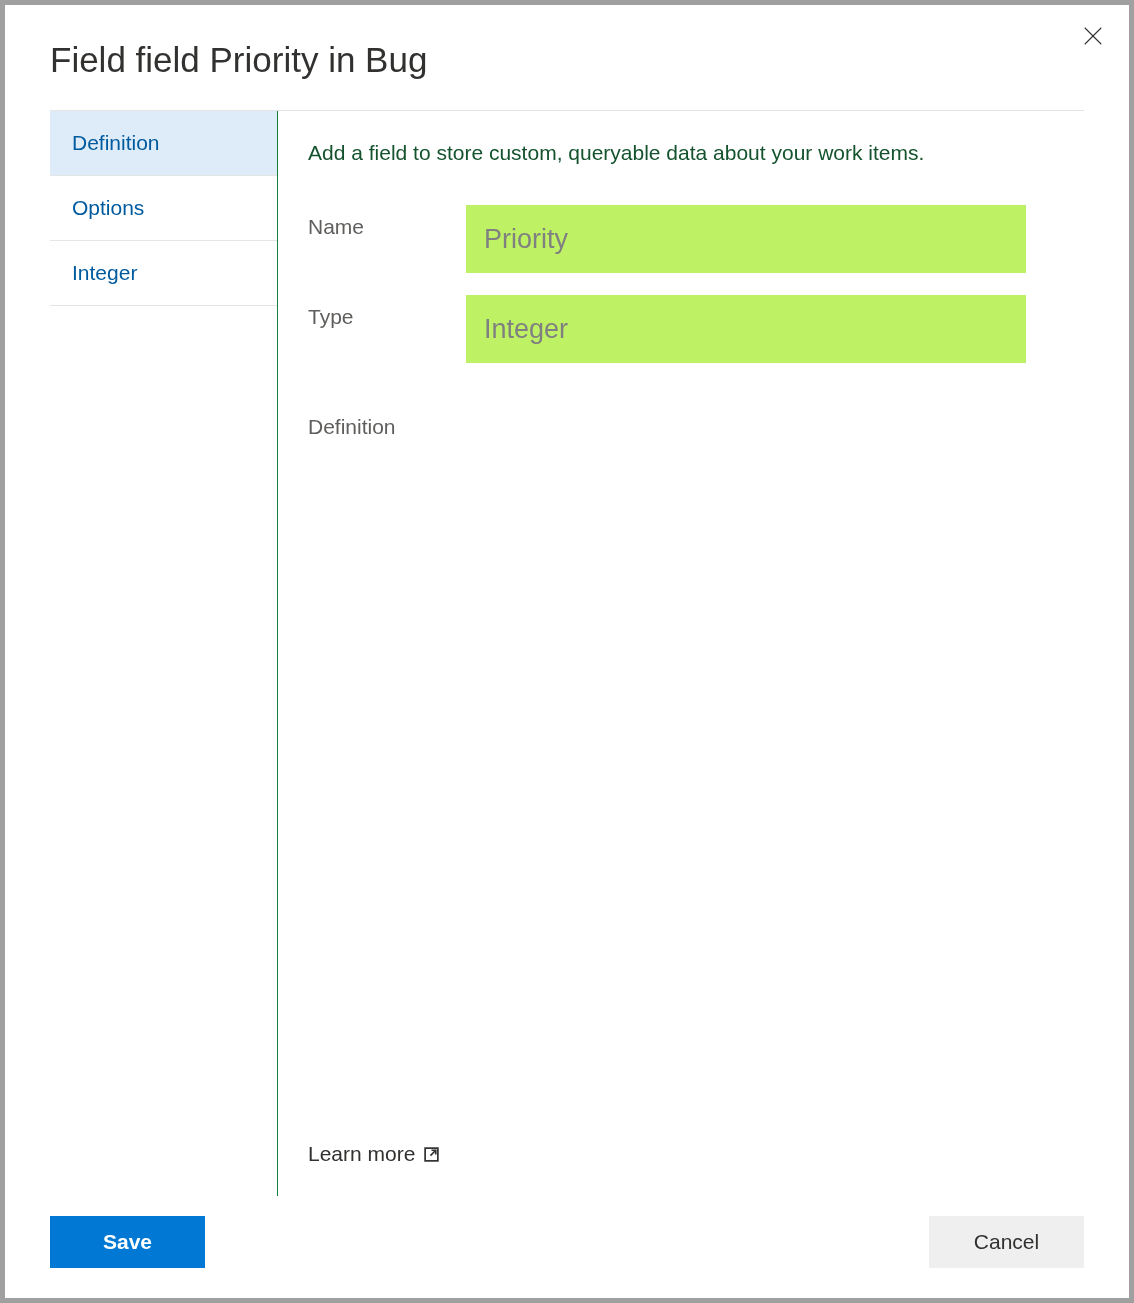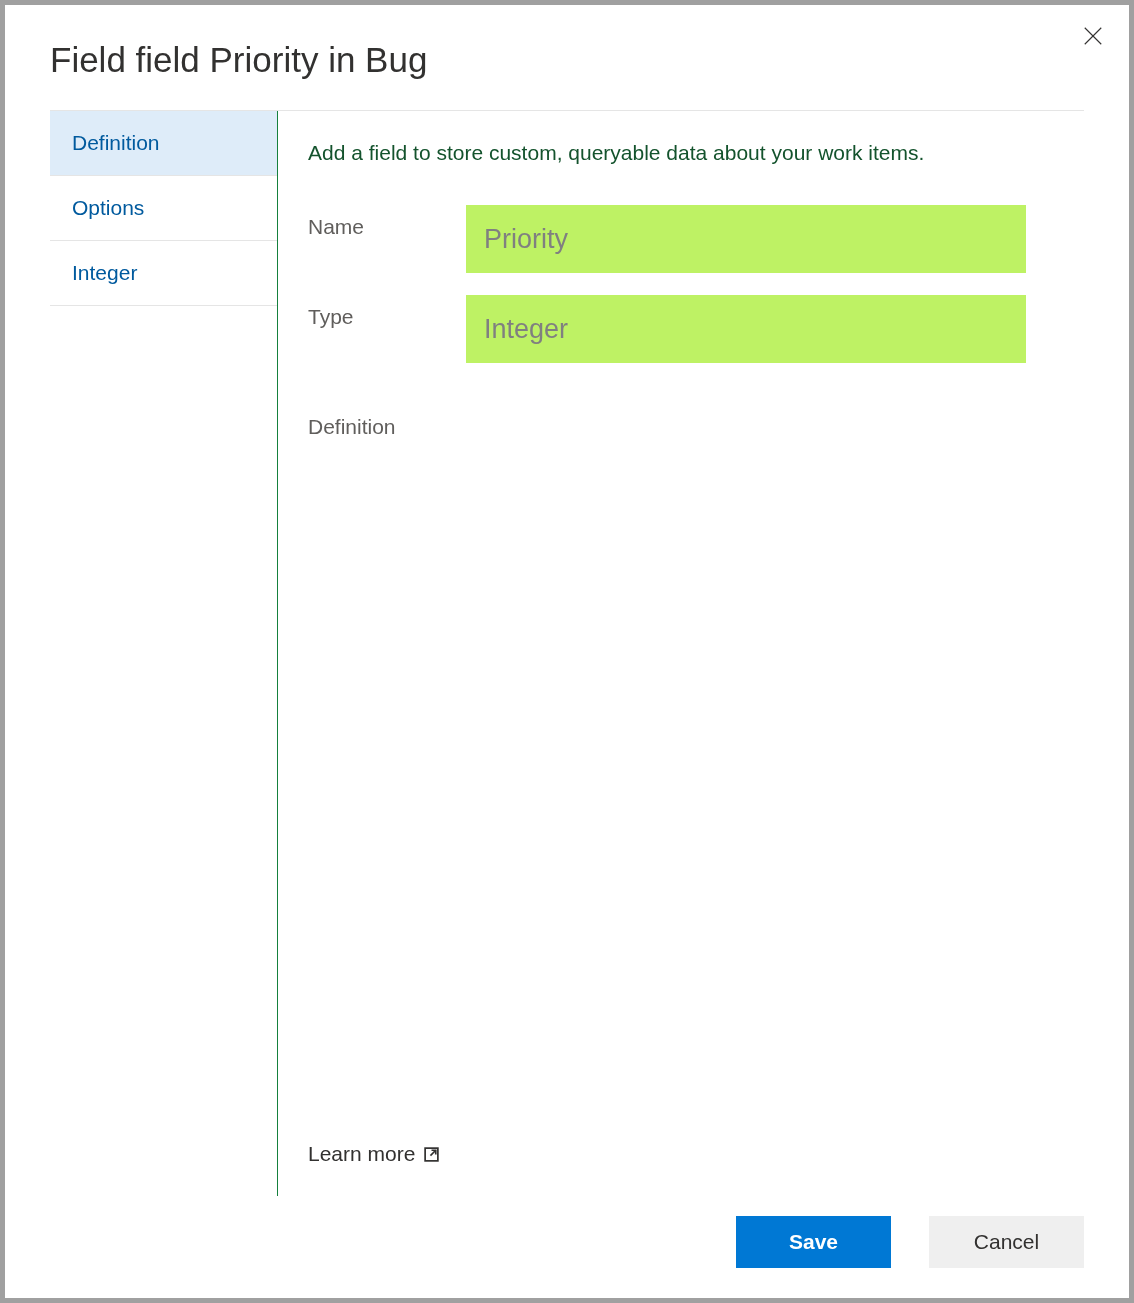--- a/index.html
+++ b/index.html
@@ -141,21 +141,21 @@
     }
     .learn-more svg {
       width: 17px;
       height: 17px;
       stroke: #323130;
       fill: none;
       stroke-width: 1.6;
     }
     .dialog-footer {
       display: flex;
-      justify-content: flex-end;
+      justify-content: space-between;
       gap: 32px;
       padding: 20px 45px 30px 45px;
     }
     .btn {
       padding: 14px 40px;
       font-size: 21px;
       border: none;
       cursor: pointer;
       font-family: inherit;
       min-width: 155px;

